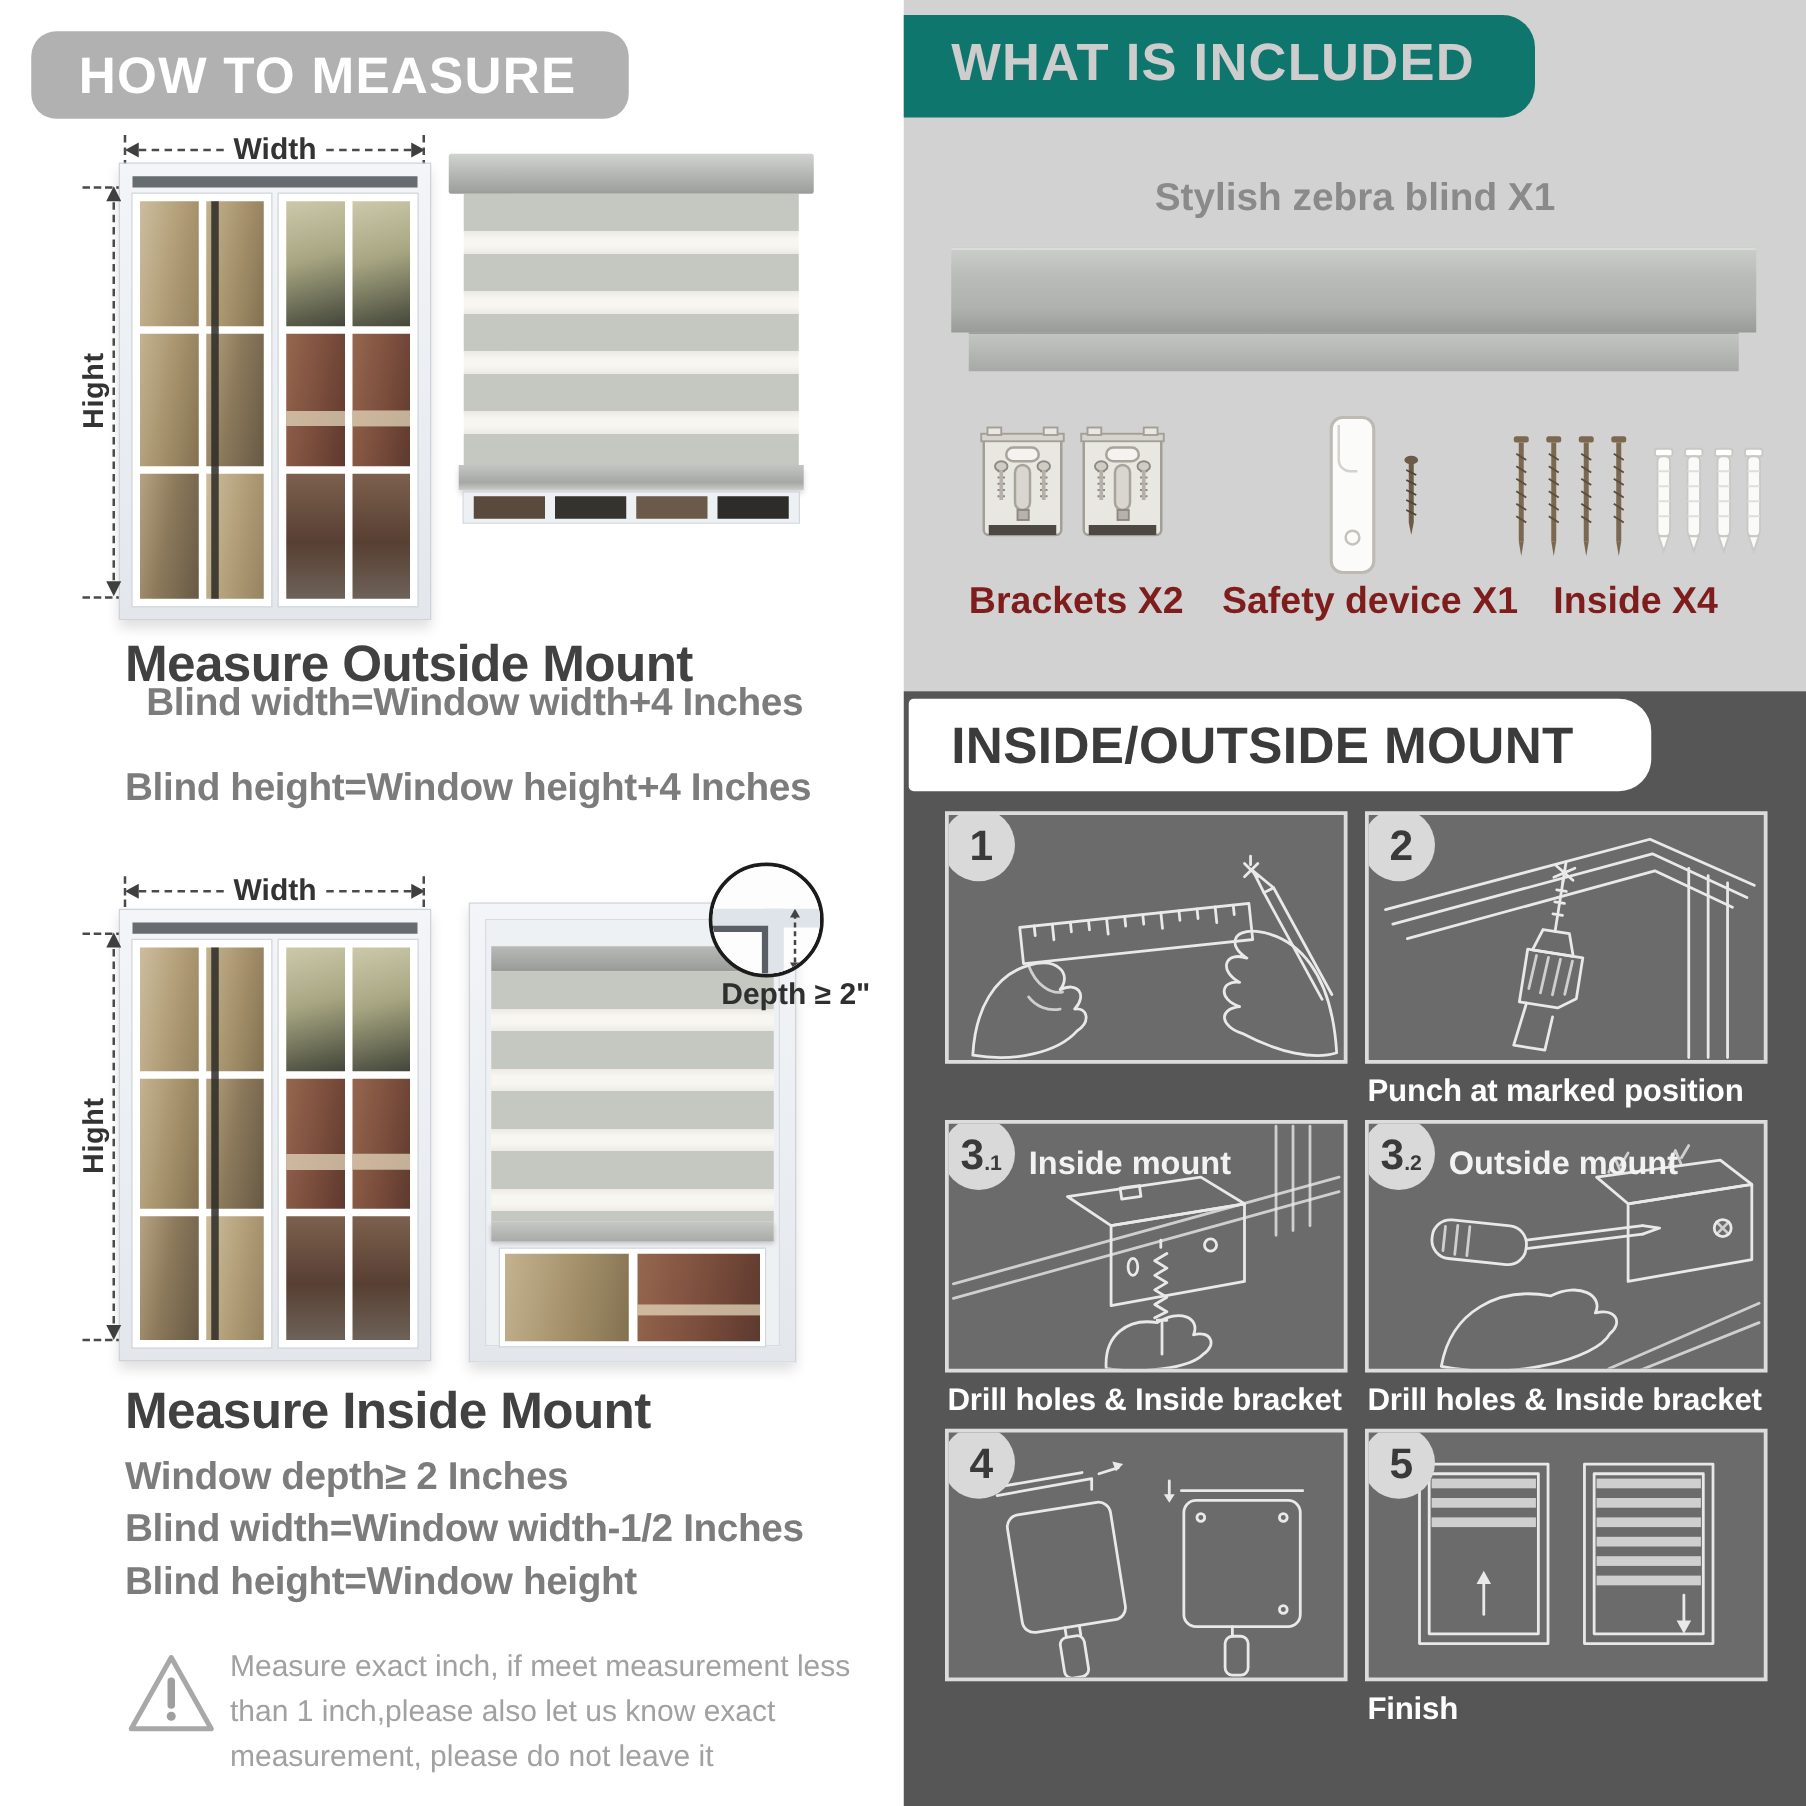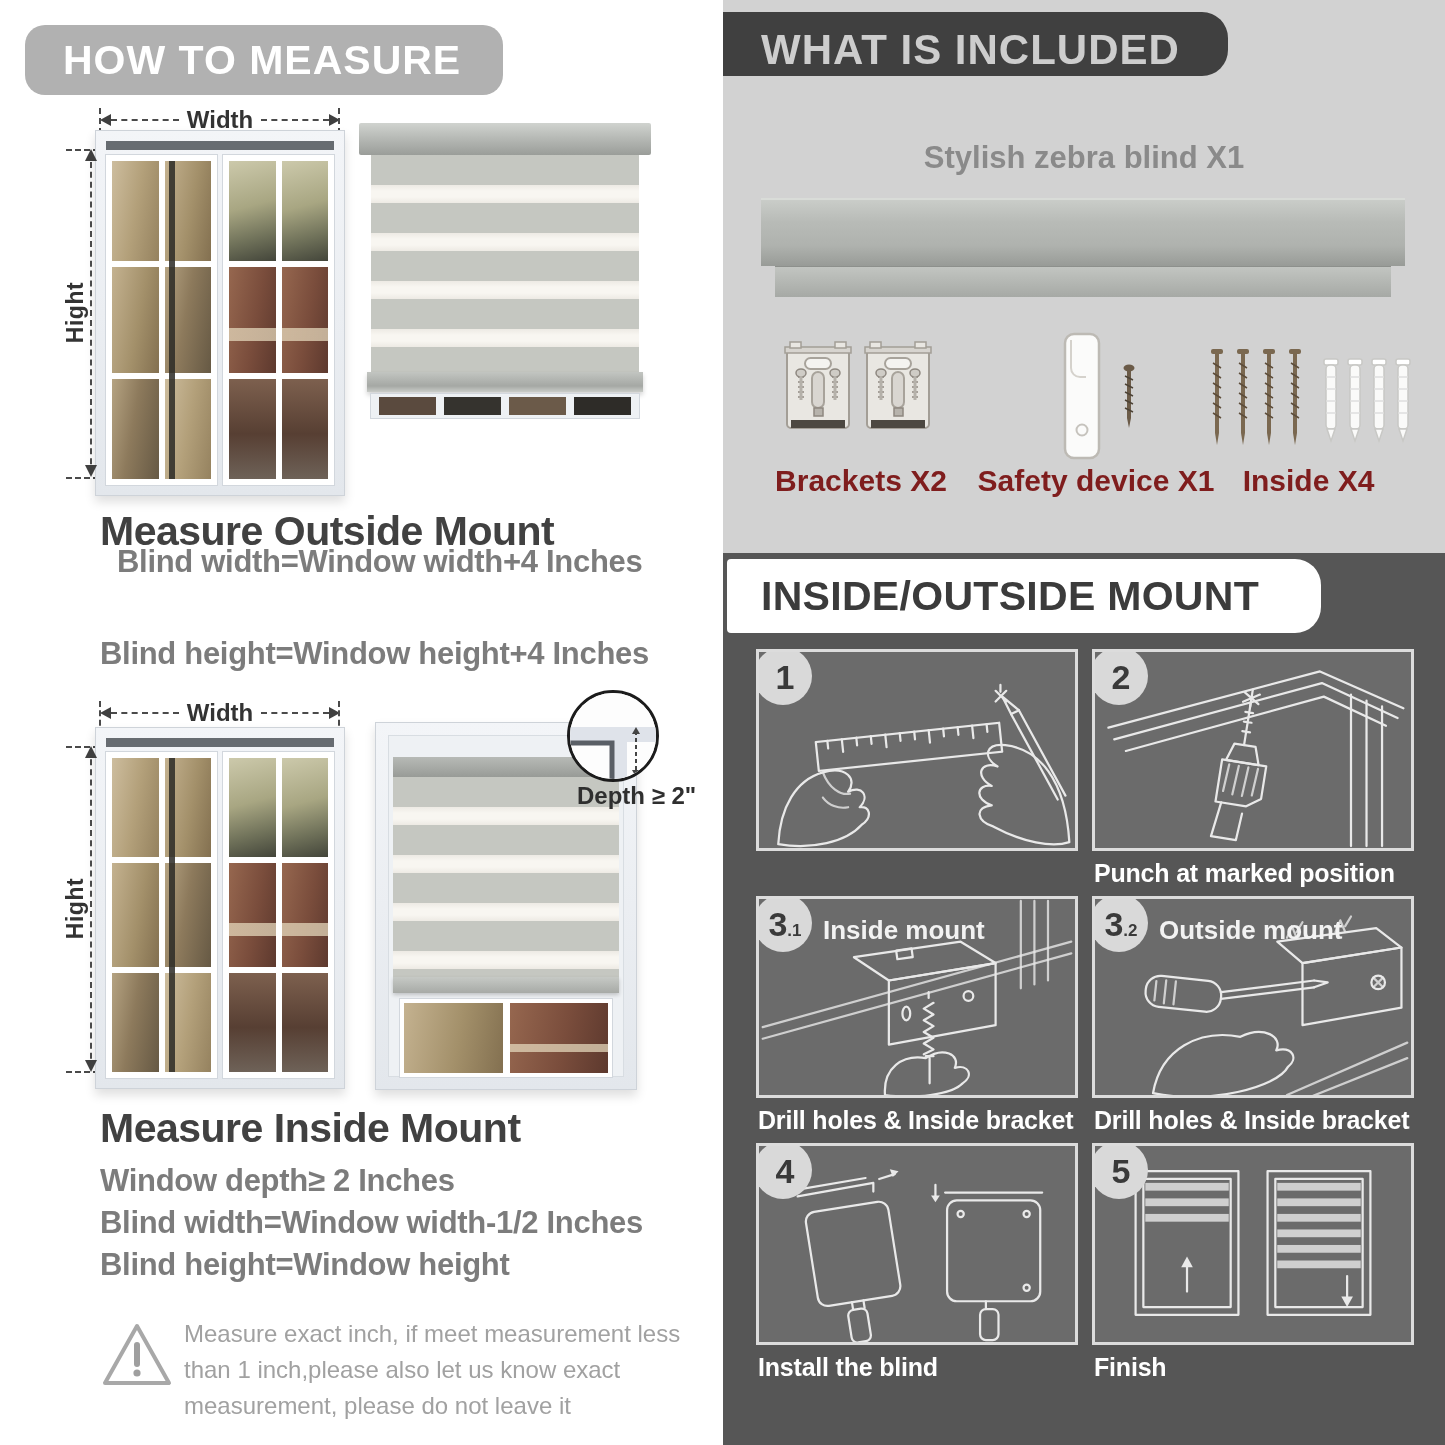--- a/index.html
+++ b/index.html
@@ -67,21 +67,21 @@
   .i-rail{height:16px;margin:0 5px;background:linear-gradient(180deg,#c6c9c5,#a7aaa6);box-shadow:0 2px 4px rgba(0,0,0,.2);}
   .i-glass{flex:1;margin:6px 12px 0;display:grid;grid-template-columns:1fr 1fr;gap:7px;background:#fff;outline:1px solid #d2d7dd;padding:4px;}
 
   .magnifier{width:86px;height:86px;border-radius:50%;border:3px solid #1c1c1c;background:#fdfdfd;overflow:hidden;z-index:5;}
   .depth-lbl{font-size:24px;font-weight:bold;color:#2f2f2f;}
 
   .warn-text{width:500px;font-size:24px;color:#a1a1a1;line-height:1.5;}
 
   
   .right-top{left:723px;top:0;width:722px;height:553px;background:#d2d2d2;}
-  .hdr-white{left:0;top:12px;width:505px;height:64px;background:#404040;border-radius:0 26px 26px 0;
+  .hdr-white{left:0;top:12px;width:505px;height:82px;background:#0f766e;border-radius:0 26px 26px 0;
              color:#cdcdcd;font-size:42px;font-weight:bold;letter-spacing:1px;line-height:76px;padding-left:38px;box-sizing:border-box;}
   .blind-count{left:0;top:140px;width:722px;text-align:center;font-size:31px;font-weight:bold;color:#8a8a8a;}
   .rail-top{left:38px;top:198px;width:644px;height:68px;background:linear-gradient(180deg,#cbceca 0%,#b8bbb7 35%,#afb2ae 70%,#989b97 100%);box-shadow:inset 0 2px 0 #d9dcd8;}
   .rail-bottom{left:52px;top:266px;width:616px;height:30px;background:linear-gradient(180deg,#c2c5c1,#a6a9a5);border-top:1px solid #8d908c;}
   .part-label{top:464px;font-size:30px;font-weight:bold;color:#7f1d1d;text-align:center;}
 
   .right-dark{left:723px;top:553px;width:722px;height:892px;background:#565656;}
   .hdr-white2{left:4px;top:6px;width:594px;height:74px;background:#fff;border-radius:4px 26px 26px 4px;
               color:#3b3b3b;font-size:41px;font-weight:bold;letter-spacing:.3px;line-height:74px;padding-left:34px;box-sizing:border-box;}
   .panel{width:322px;height:202px;border:3px solid #dcdcdc;background:#6b6b6b;box-sizing:border-box;overflow:hidden;position:absolute;}
@@ -162,21 +162,21 @@
     </div>
     <div class="abs w-sliver" style="left:371px;top:394px;width:268px;height:24px;">
       <i class="sv1"></i>
         <i class="sv2"></i>
         <i class="sv3"></i>
         <i class="sv4"></i>
     </div>
 
     <div class="abs sec-title" style="left:100px;top:508px;">Measure Outside Mount</div>
     <div class="abs sec-line" style="left:100px;top:544px;margin-left:17px;">Blind width=Window width+4 Inches</div>
-    <div class="abs sec-line" style="left:100px;top:612px;margin-top:24px;">Blind height=Window height+4 Inches</div>
+    <div class="abs sec-line" style="left:100px;top:612px;">Blind height=Window height+4 Inches</div>
 
     <div class="abs harrow" style="left:100px;top:704px;width:240px;">
       <i class="ah l"></i>
         <span class="dash"></span>
       <span class="hlbl">Width</span>
       <span class="dash"></span>
         <i class="ah r"></i>
     </div>
     <div class="abs vguide" style="left:99px;top:701px;height:34px;"></div>
     <div class="abs vguide" style="left:338px;top:701px;height:34px;"></div>
@@ -465,21 +465,20 @@
         <path class="f" d="M180,58 l-4.5,-7 h9 z"></path>
         <path d="M232,160 v8"></path>
         <rect x="226" y="168" width="19" height="32" rx="6"></rect>
       </svg>
       <div class="badge">
           <span class="bn">4</span>
           <span class="bs"></span>
         </div>
       <div class="ptitle"></div>
     </div>
-    <div class="caption" style="left:35px;top:800px;">Install the blind</div>
 
     <div class="panel" style="left:369px;top:590px;">
       <svg class="art" viewBox="0 0 322 202">
         <rect x="40" y="26" width="106" height="148"></rect>
         <rect x="48" y="34" width="90" height="132"></rect>
         <rect class="f soft" x="50" y="38" width="86" height="8"></rect>
         <rect class="f soft" x="50" y="54" width="86" height="8"></rect>
         <rect class="f soft" x="50" y="70" width="86" height="8"></rect>
         <path d="M93,150 V122"></path>
         <path class="f" d="M93,114 l-6,11 h12 z"></path>

